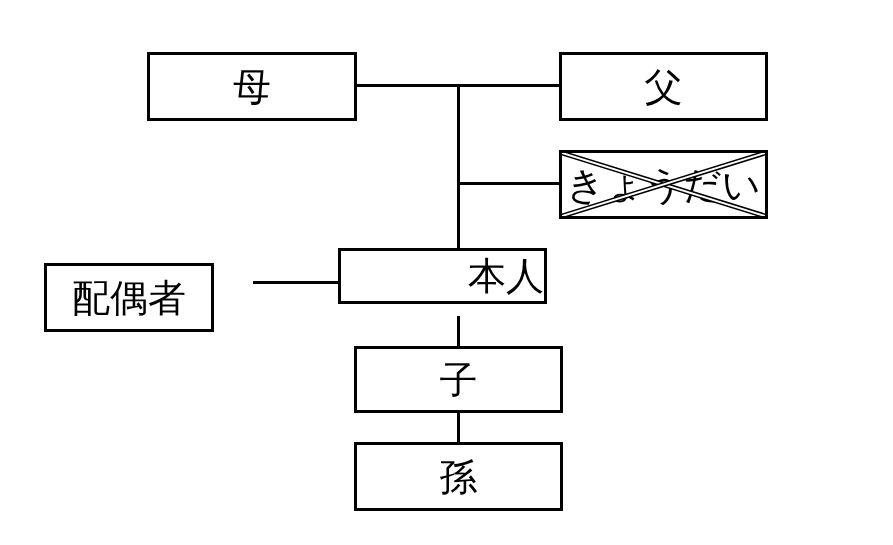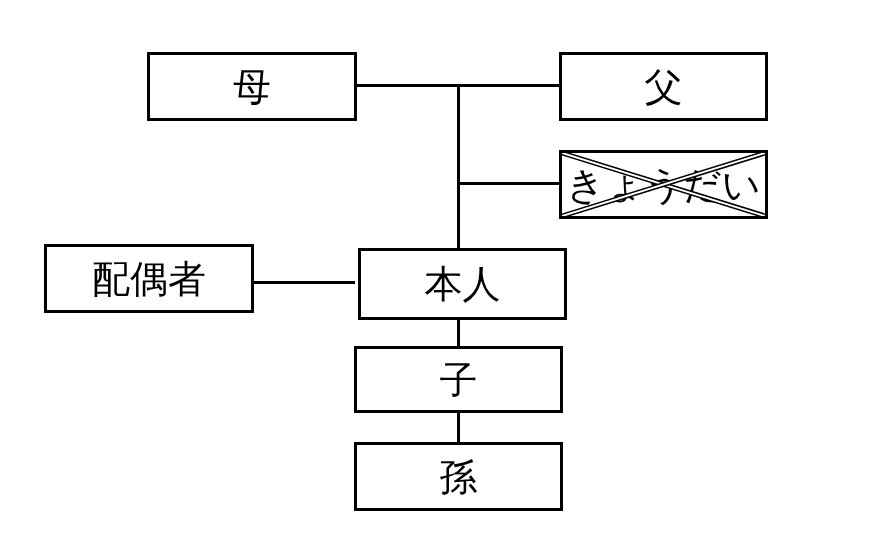--- a/index.html
+++ b/index.html
@@ -32,25 +32,25 @@
 <div class="box" style="left:559px; top:150px; width:209px; height:69px;">
   <span>きょうだい</span>
   <svg class="cross" viewBox="0 0 203 63" preserveAspectRatio="none">
     <line x1="0" y1="0" x2="203" y2="63" stroke="#000" stroke-width="5"></line>
     <line x1="0" y1="0" x2="203" y2="63" stroke="#fff" stroke-width="2"></line>
     <line x1="203" y1="0" x2="0" y2="63" stroke="#000" stroke-width="5"></line>
     <line x1="203" y1="0" x2="0" y2="63" stroke="#fff" stroke-width="2"></line>
   </svg>
 </div>
 
-<div class="box" style="left:44px; top:244px; width:210px; height:69px;">
+<div class="box" style="left:44px; top:263px; width:170px; height:69px;">
   <span>配偶者</span>
 </div>
 
-<div class="box" style="left:358px; top:248px; width:209px; height:72px;">
+<div class="box" style="left:338px; top:248px; width:209px; height:56px;justify-content:flex-end;">
   <span>本人</span>
 </div>
 
 <div class="box" style="left:354px; top:346px; width:209px; height:67px;">
   <span>子</span>
 </div>
 
 <div class="box" style="left:354px; top:442px; width:209px; height:69px;">
   <span>孫</span>
 </div>

